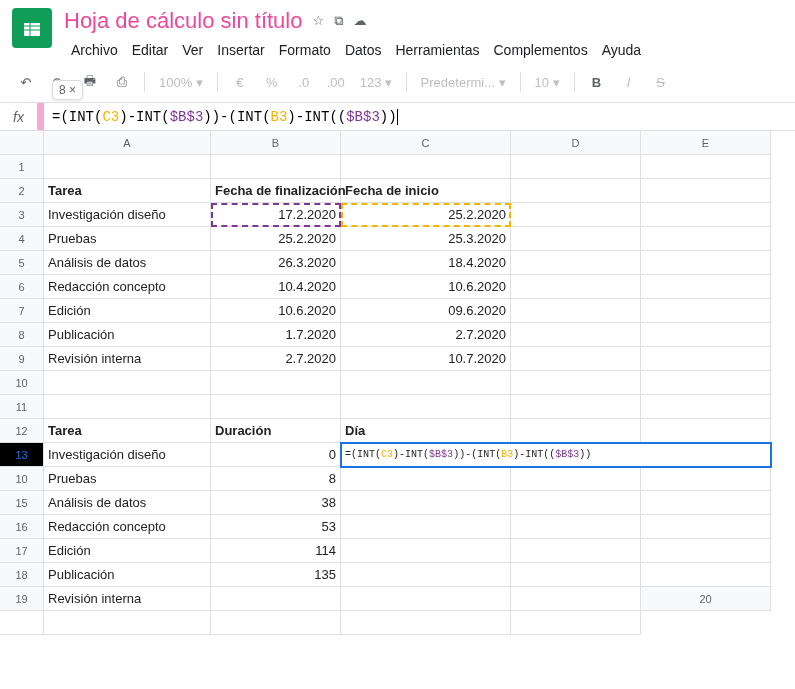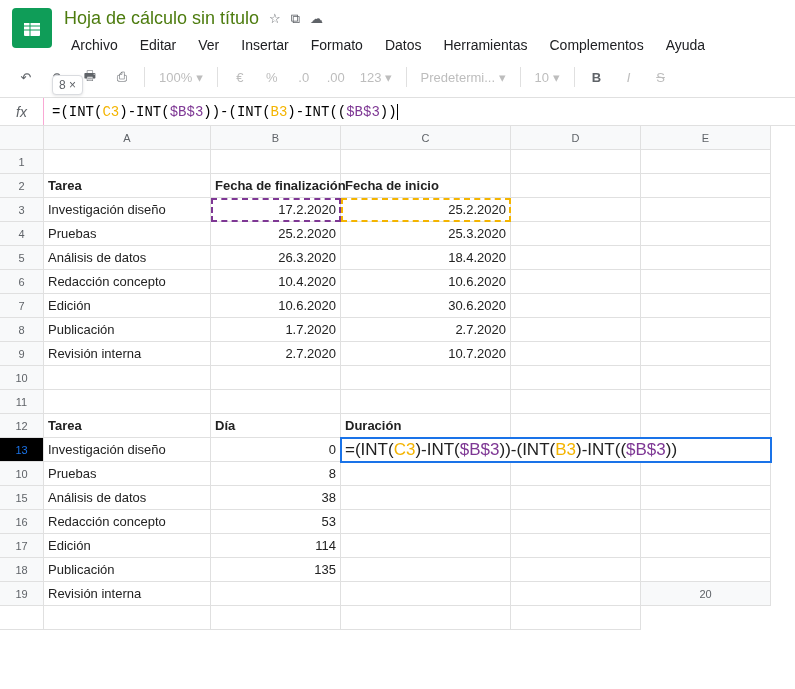--- a/index.html
+++ b/index.html
@@ -2,51 +2,51 @@
 <html><head>
 <meta charset="utf-8">
 <style>
 * { box-sizing: border-box; margin: 0; padding: 0; }
 body { font-family: Arial, sans-serif; font-size: 13px; color: #222; background: #fff; width: 795px; }
 .header { display: flex; align-items: flex-start; padding: 8px 12px 0 12px; }
 .logo { width: 40px; height: 40px; background: #0f9d58; border-radius: 4px; display: flex; align-items: center; justify-content: center; margin-right: 12px; }
 .logo svg { width: 24px; height: 24px; }
 .title-area { flex: 1; }
 .title-row { display: flex; align-items: center; gap: 10px; margin-bottom: 4px; }
-.doc-title { font-size: 18px; color: #4d7c0f; }
+.doc-title { font-size: 22px; color: #ec4899; }
 .title-icons { display: flex; gap: 10px; color: #5f6368; }
 .title-icons span { cursor: pointer; }
-.menubar { display: flex; gap: 8px; font-size: 14px; color: #202124; }
+.menubar { display: flex; gap: 0; font-size: 14px; color: #202124; }
 .menubar div { padding: 4px 7px; cursor: pointer; border-radius: 4px; }
 .toolbar { display: flex; align-items: center; padding: 6px 12px; border-bottom: 1px solid #e0e0e0; gap: 4px; position: relative; }
 .tb-btn { width: 28px; height: 28px; display: flex; align-items: center; justify-content: center; color: #5f6368; cursor: pointer; border-radius: 4px; }
 .tb-sep { width: 1px; height: 20px; background: #e0e0e0; margin: 0 4px; }
 .tb-select { display: flex; align-items: center; gap: 4px; padding: 0 6px; color: #5f6368; cursor: pointer; font-size: 13px; }
 .tb-dim { color: #bdbdbd; }
 .badge { position: absolute; left: 52px; top: 18px; background: #fff; border: 1px solid #dadce0; border-radius: 4px; padding: 2px 6px; font-size: 12px; color: #5f6368; box-shadow: 0 1px 3px rgba(0,0,0,0.1); display: flex; align-items: center; gap: 4px; z-index: 10; }
 .formula-bar { display: flex; align-items: center; border-bottom: 1px solid #e0e0e0; height: 28px; }
-.fx-label { width: 44px; text-align: center; font-style: italic; color: #5f6368; border-right: 1px solid #f9a8d4; height: 100%; display: flex; align-items: center; justify-content: center; font-size: 14px; }
+.fx-label { width: 44px; text-align: center; font-style: italic; color: #5f6368; border-right: 7px solid #f9a8d4; height: 100%; display: flex; align-items: center; justify-content: center; font-size: 14px; }
 .formula-input { flex: 1; padding: 0 8px; font-family: 'Courier New', monospace; font-size: 14px; display: flex; align-items: center; height: 100%; }
 .formula-input .fn { color: #000; }
 .formula-input .ref-c { color: #f4b400; }
 .formula-input .ref-b { color: #7e3794; }
 .formula-input .op { color: #000; }
 .cursor-bar { display: inline-block; width: 1px; height: 16px; background: #000; vertical-align: middle; }
 .grid { display: grid; grid-template-columns: 44px 167px 130px 170px 130px 130px; }
 .col-header, .row-header { background: #f8f9fa; border-right: 1px solid #e0e0e0; border-bottom: 1px solid #e0e0e0; text-align: center; color: #5f6368; font-size: 11px; height: 24px; display: flex; align-items: center; justify-content: center; }
 .corner { background: #f8f9fa; border-right: 1px solid #e0e0e0; border-bottom: 1px solid #e0e0e0; }
 .row-header { font-size: 11px; }
 .row-header.active { background: #000000; color: #1a73e8; }
 .cell { border-right: 1px solid #e0e0e0; border-bottom: 1px solid #e0e0e0; height: 24px; padding: 0 4px; display: flex; align-items: center; font-size: 13px; overflow: visible; white-space: nowrap; }
 .cell.bold { font-weight: bold; }
 .cell.right { justify-content: flex-end; }
 .cell.dashed-purple { outline: 2px dashed #7e3794; outline-offset: -2px; }
 .cell.dashed-orange { outline: 2px dashed #f4b400; outline-offset: -2px; }
 .cell.active-edit { outline: 2px solid #1a73e8; outline-offset: -1px; z-index: 5; background: #fff; }
-.cell.active-edit .inner-formula { font-family: Liberation Sans, sans-serif; font-size: 17px; }
+.cell.active-edit .inner-formula { font-family: Liberation Mono, monospace; font-size: 10px; }
 .ref-c2 { color: #f4b400; }
 .ref-b2 { color: #7e3794; }
 </style>
 </head>
 <body>
 
 <div class="header">
   <div class="logo">
     <svg viewBox="0 0 24 24">
         <rect x="4" y="4" width="16" height="16" fill="#fff" rx="1"></rect>
@@ -174,21 +174,21 @@
     <div class="cell"></div>
     <div class="row-header">6</div>
     <div class="cell">Redacción concepto</div>
     <div class="cell right">10.4.2020</div>
     <div class="cell right">10.6.2020</div>
     <div class="cell"></div>
     <div class="cell"></div>
     <div class="row-header">7</div>
     <div class="cell">Edición</div>
     <div class="cell right">10.6.2020</div>
-    <div class="cell right">30.6.2020</div>
+    <div class="cell right">09.6.2020</div>
     <div class="cell"></div>
     <div class="cell"></div>
     <div class="row-header">8</div>
     <div class="cell">Publicación</div>
     <div class="cell right">1.7.2020</div>
     <div class="cell right">2.7.2020</div>
     <div class="cell"></div>
     <div class="cell"></div>
     <div class="row-header">9</div>
     <div class="cell">Revisión interna</div>
@@ -203,22 +203,22 @@
     <div class="cell"></div>
     <div class="cell"></div>
     <div class="row-header">11</div>
     <div class="cell"></div>
     <div class="cell"></div>
     <div class="cell"></div>
     <div class="cell"></div>
     <div class="cell"></div>
     <div class="row-header">12</div>
     <div class="cell bold">Tarea</div>
+    <div class="cell bold">Duración</div>
     <div class="cell bold">Día</div>
-    <div class="cell bold">Duración</div>
     <div class="cell bold"></div>
     <div class="cell bold"></div>
     <div class="row-header active">13</div>
     <div class="cell">Investigación diseño</div>
     <div class="cell right">0</div>
     <div class="cell active-edit" style="grid-column: span 3;">
       <span class="inner-formula"><span class="">=(</span><span class="">INT</span><span class="">(</span><span class="ref-c2">C3</span><span class="">)-</span><span class="">INT</span><span class="">(</span><span class="ref-b2">$B$3</span><span class="">))-(</span><span class="">INT</span><span class="">(</span><span class="ref-c2">B3</span><span class="">)-</span><span class="">INT</span><span class="">((</span><span class="ref-b2">$B$3</span><span class="">))</span></span>
     </div>
     <div class="row-header">10</div>
     <div class="cell">Pruebas</div>

